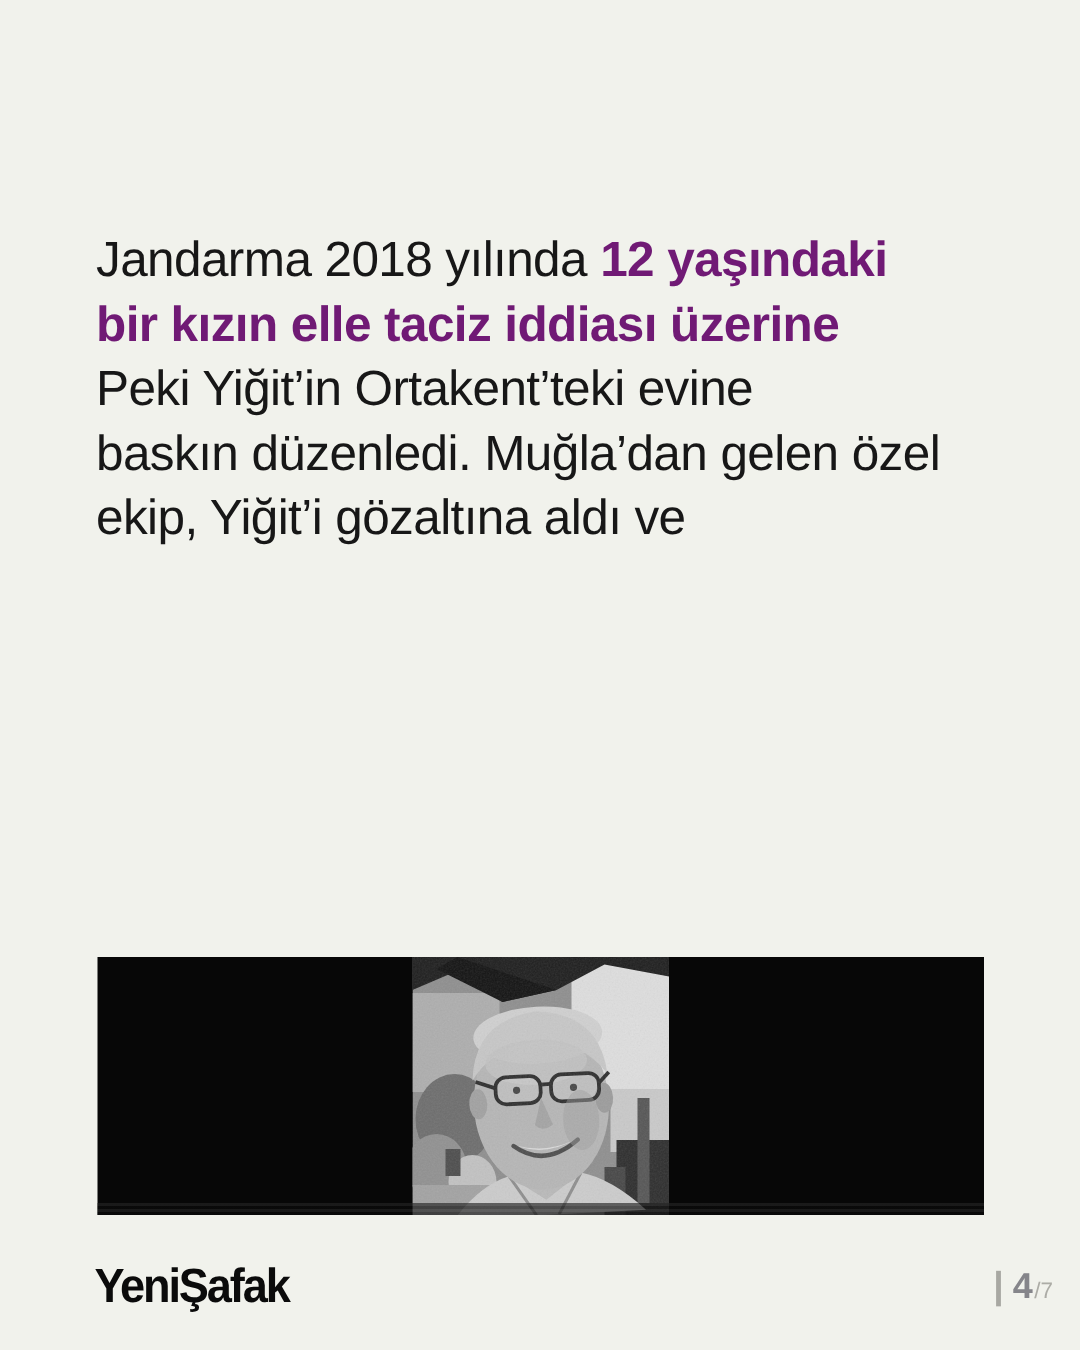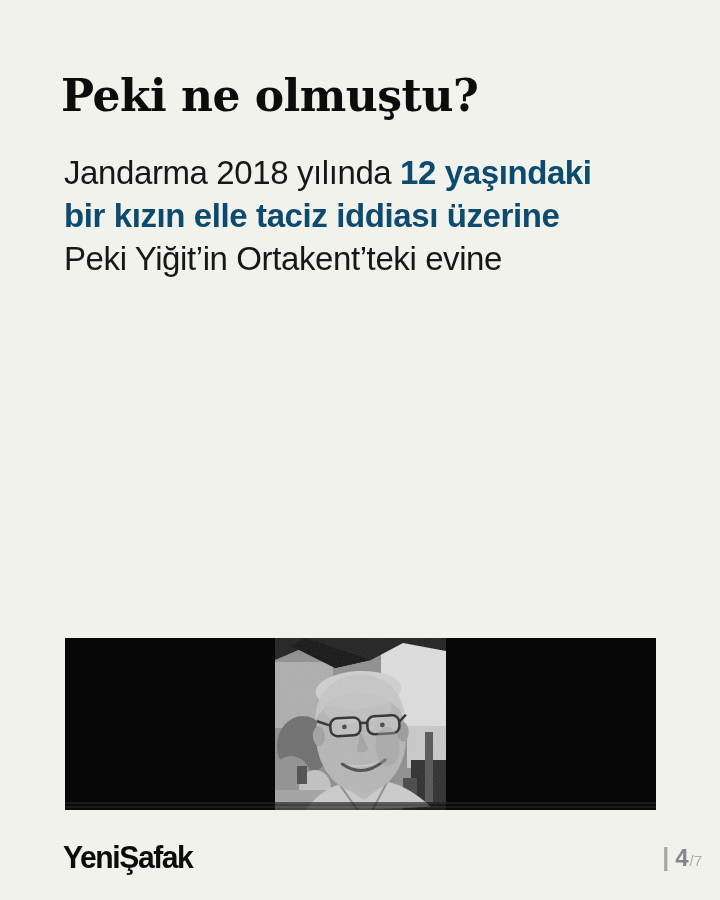--- a/index.html
+++ b/index.html
@@ -9,21 +9,21 @@
   }
   .headline{
     position:absolute;left:61px;top:72px;margin:0;
     font-family:"DejaVu Serif",serif;font-weight:bold;
     font-size:44px;line-height:1.1;letter-spacing:-0.5px;color:#0c0c0c;
   }
   .body-text{
     position:absolute;left:64px;margin:0;
     font-size:33px;line-height:43px;letter-spacing:-0.4px;color:#171717;
   }
-  .body-text b{color:#0c4a6e;}
+  .body-text b{color:#701a75;}
   .para-1{top:151px;}
   .para-2{top:450px;}
   .photo-strip{
     position:absolute;left:65px;top:638px;width:591px;height:172px;
     margin:0;background:#070707;display:flex;justify-content:center;align-items:stretch;
   }
   .photo-strip::after{
     content:"";position:absolute;left:0;right:0;bottom:0;height:8px;
     background:repeating-linear-gradient(to bottom,#242424 0 2px,#0b0b0b 2px 4px);
     opacity:.65;
@@ -40,23 +40,22 @@
   }
   .pager-sep{color:#a8a8a2;font-size:25px;font-weight:bold;margin-right:6px;}
   .pager-cur{color:#85858a;font-size:24px;font-weight:bold;}
   .pager-tot{color:#acaca6;font-size:15px;margin-left:1px;}
 </style>
 </head>
 <body>
 
 <div class="canvas">
 
-  <h1 class="headline">Peki ne olmuştu?</h1>
 
-  <p class="body-text para-1"><span>Jandarma 2018 yılında </span><b>12 yaşındaki</b><br><b>bir kızın elle taciz iddiası üzerine</b><br><span>Peki Yiğit’in Ortakent’teki evine</span><br><br><br></p>
+  <p class="body-text para-1"><span>Jandarma 2018 yılında </span><b>12 yaşındaki</b><br><b>bir kızın elle taciz iddiası üzerine</b><br><span>Peki Yiğit’in Ortakent’teki evine</span><br><span>baskın düzenledi. Muğla’dan gelen özel</span><br><span>ekip, Yiğit’i gözaltına aldı ve</span><br></p>
 
 
   <figure class="photo-strip">
     <svg class="portrait" viewBox="0 0 171 172" preserveAspectRatio="none" xmlns="http://www.w3.org/2000/svg">
       <defs>
         <filter id="grain" x="0" y="0" width="100%" height="100%">
           <feTurbulence type="fractalNoise" baseFrequency="0.9" numOctaves="2" stitchTiles="stitch"></feTurbulence>
           <feColorMatrix type="saturate" values="0"></feColorMatrix>
         </filter>
       </defs>

